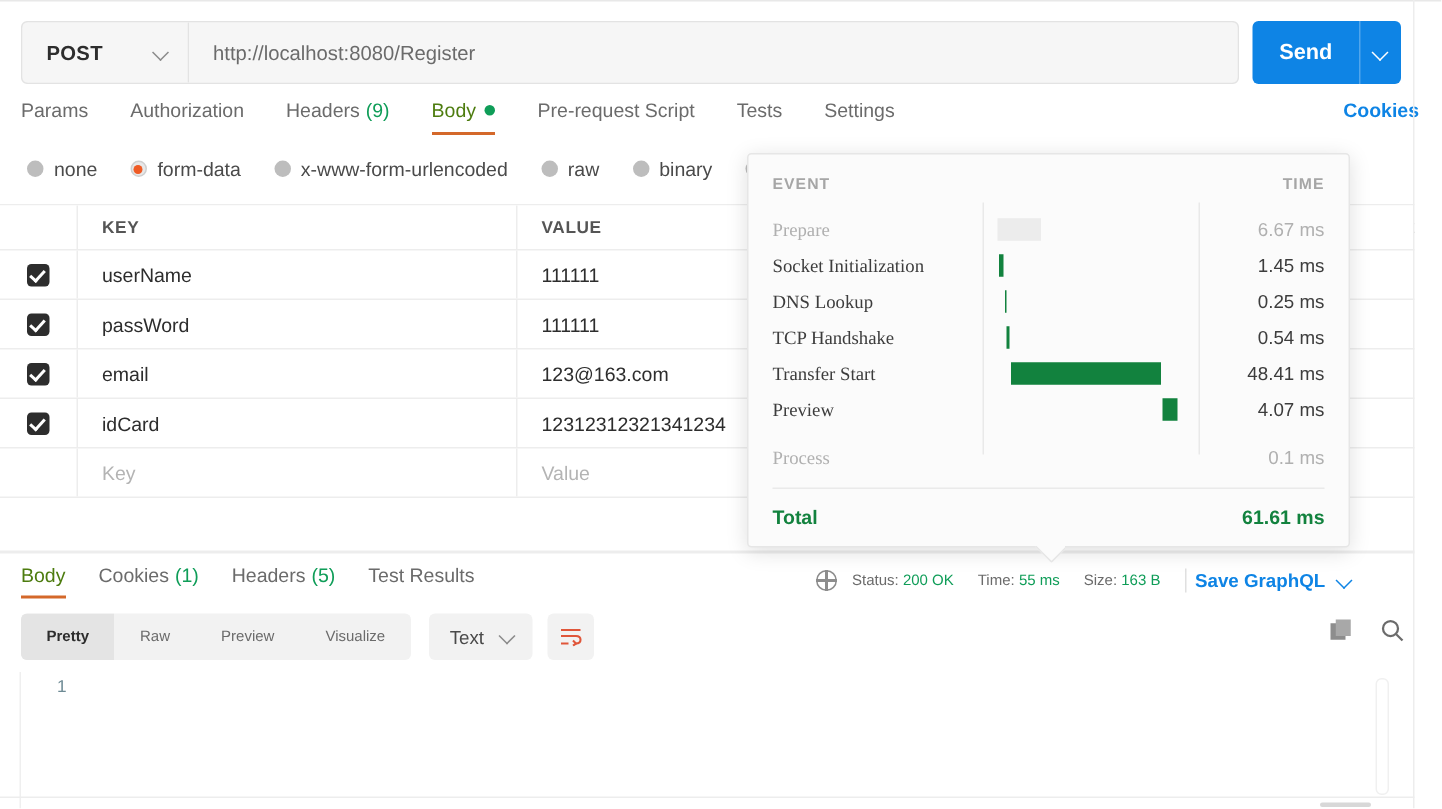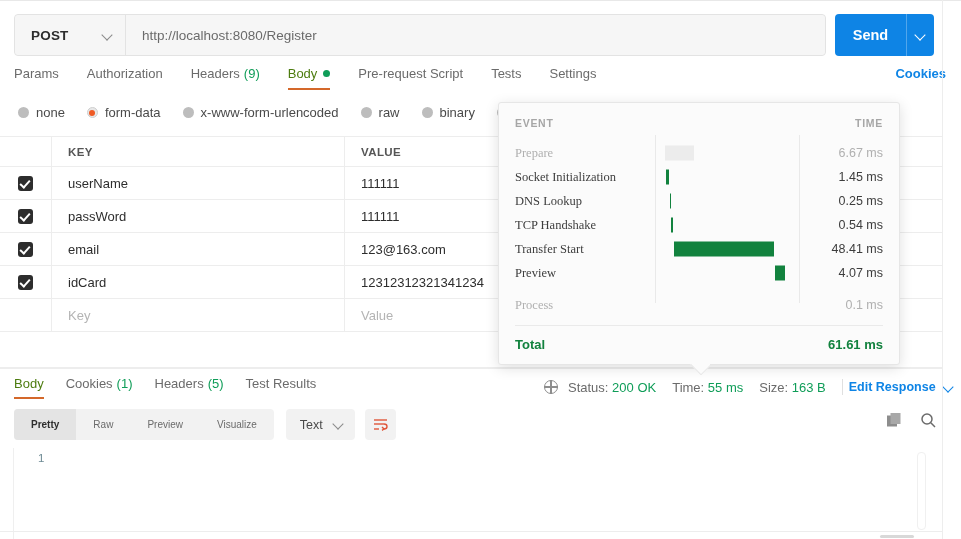--- a/index.html
+++ b/index.html
@@ -99,21 +99,21 @@
   .tip-total span { font-size:13px; font-weight:bold; color:#12823e; }
 
   
   .resp-sep { position:absolute; top:368px; left:0; width:943px; height:1px; background:#ededed; }
   .resp-tabs { position:absolute; top:376px; left:14px; height:26px; display:flex; align-items:flex-start; }
   .resp-tabs .rtab { margin-right:22px; padding-bottom:8px; }
   .resp-meta { position:absolute; top:377px; left:544px; display:flex; align-items:center; height:20px; }
   .globe { width:14px; height:14px; border-radius:50%; border:1.3px solid #8d8d8d; position:relative; margin-right:10px; }
   .globe::before { content:""; position:absolute; left:5.4px; top:-1.3px; width:1.3px; height:14px; background:#8d8d8d; }
   .globe::after { content:""; position:absolute; left:-1.3px; top:5.4px; width:14px; height:1.3px; background:#8d8d8d; }
-  .meta-item { font-size:13px; color:#6b6b6b; margin-right:16px; white-space:nowrap; }
+  .meta-item { font-size:10px; color:#6b6b6b; margin-right:16px; white-space:nowrap; }
   .meta-item b { color:#0f9d58; font-weight:normal; }
   .meta-div { width:1px; height:16px; background:#e0e0e0; margin:0 6px 0 0; }
   .save-resp { font-size:12.5px; color:#0e84e5; font-weight:bold; display:flex; align-items:center; cursor:pointer; }
   .save-resp .chev { margin-left:7px; }
   .save-resp .chev::after { border-color:#0e84e5; }
 
   
   .vtool { position:absolute; top:409px; left:14px; height:31px; display:flex; align-items:center; }
   .seg { display:flex; background:#f2f2f2; border-radius:4px; height:31px; overflow:hidden; }
   .seg-item { display:flex; align-items:center; padding:0 17px; font-size:10px; color:#6b6b6b; cursor:pointer; }
@@ -363,21 +363,21 @@
     <span class="meta-item">
       <span>Time:</span>
       <b>55 ms</b>
     </span>
     <span class="meta-item">
       <span>Size:</span>
       <b>163 B</b>
     </span>
     <span class="meta-div"></span>
     <span class="save-resp">
-      <span>Edit Response</span>
+      <span>Save GraphQL</span>
       <span class="chev"></span>
     </span>
   </div>
 
   <div class="vtool">
     <div class="seg">
       <div class="seg-item active">Pretty</div>
       <div class="seg-item">Raw</div>
       <div class="seg-item">Preview</div>
       <div class="seg-item">Visualize</div>

